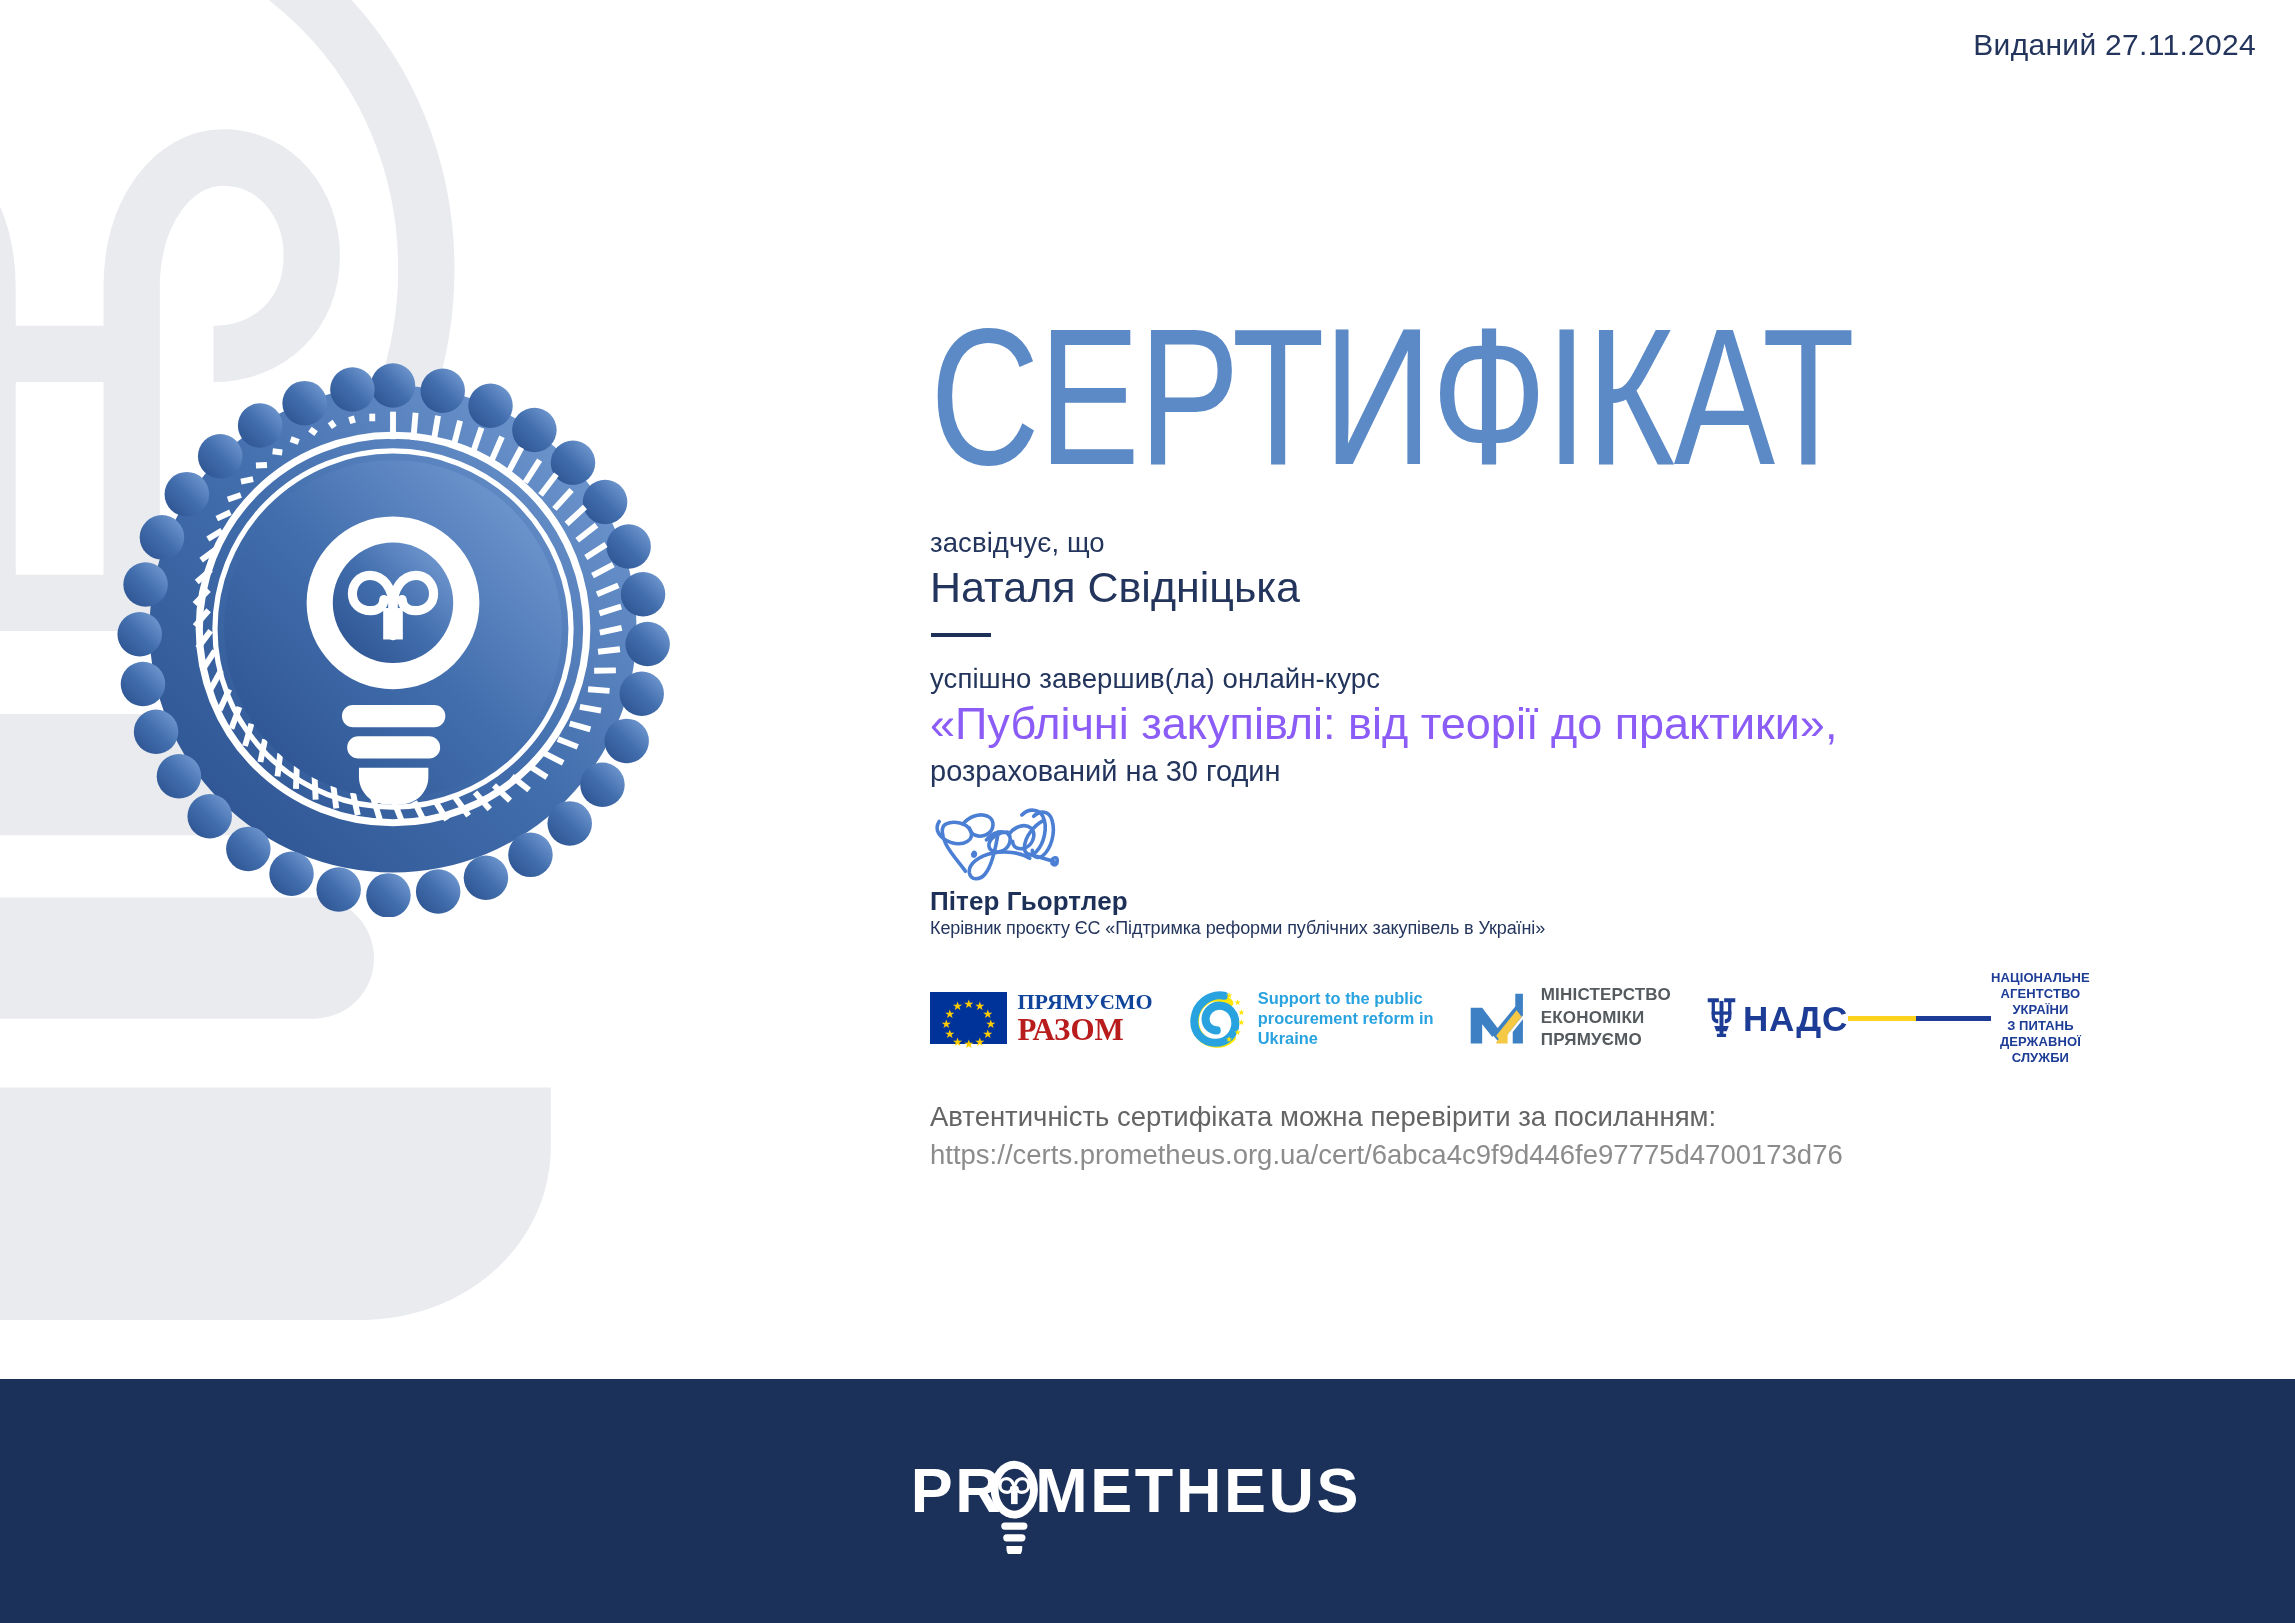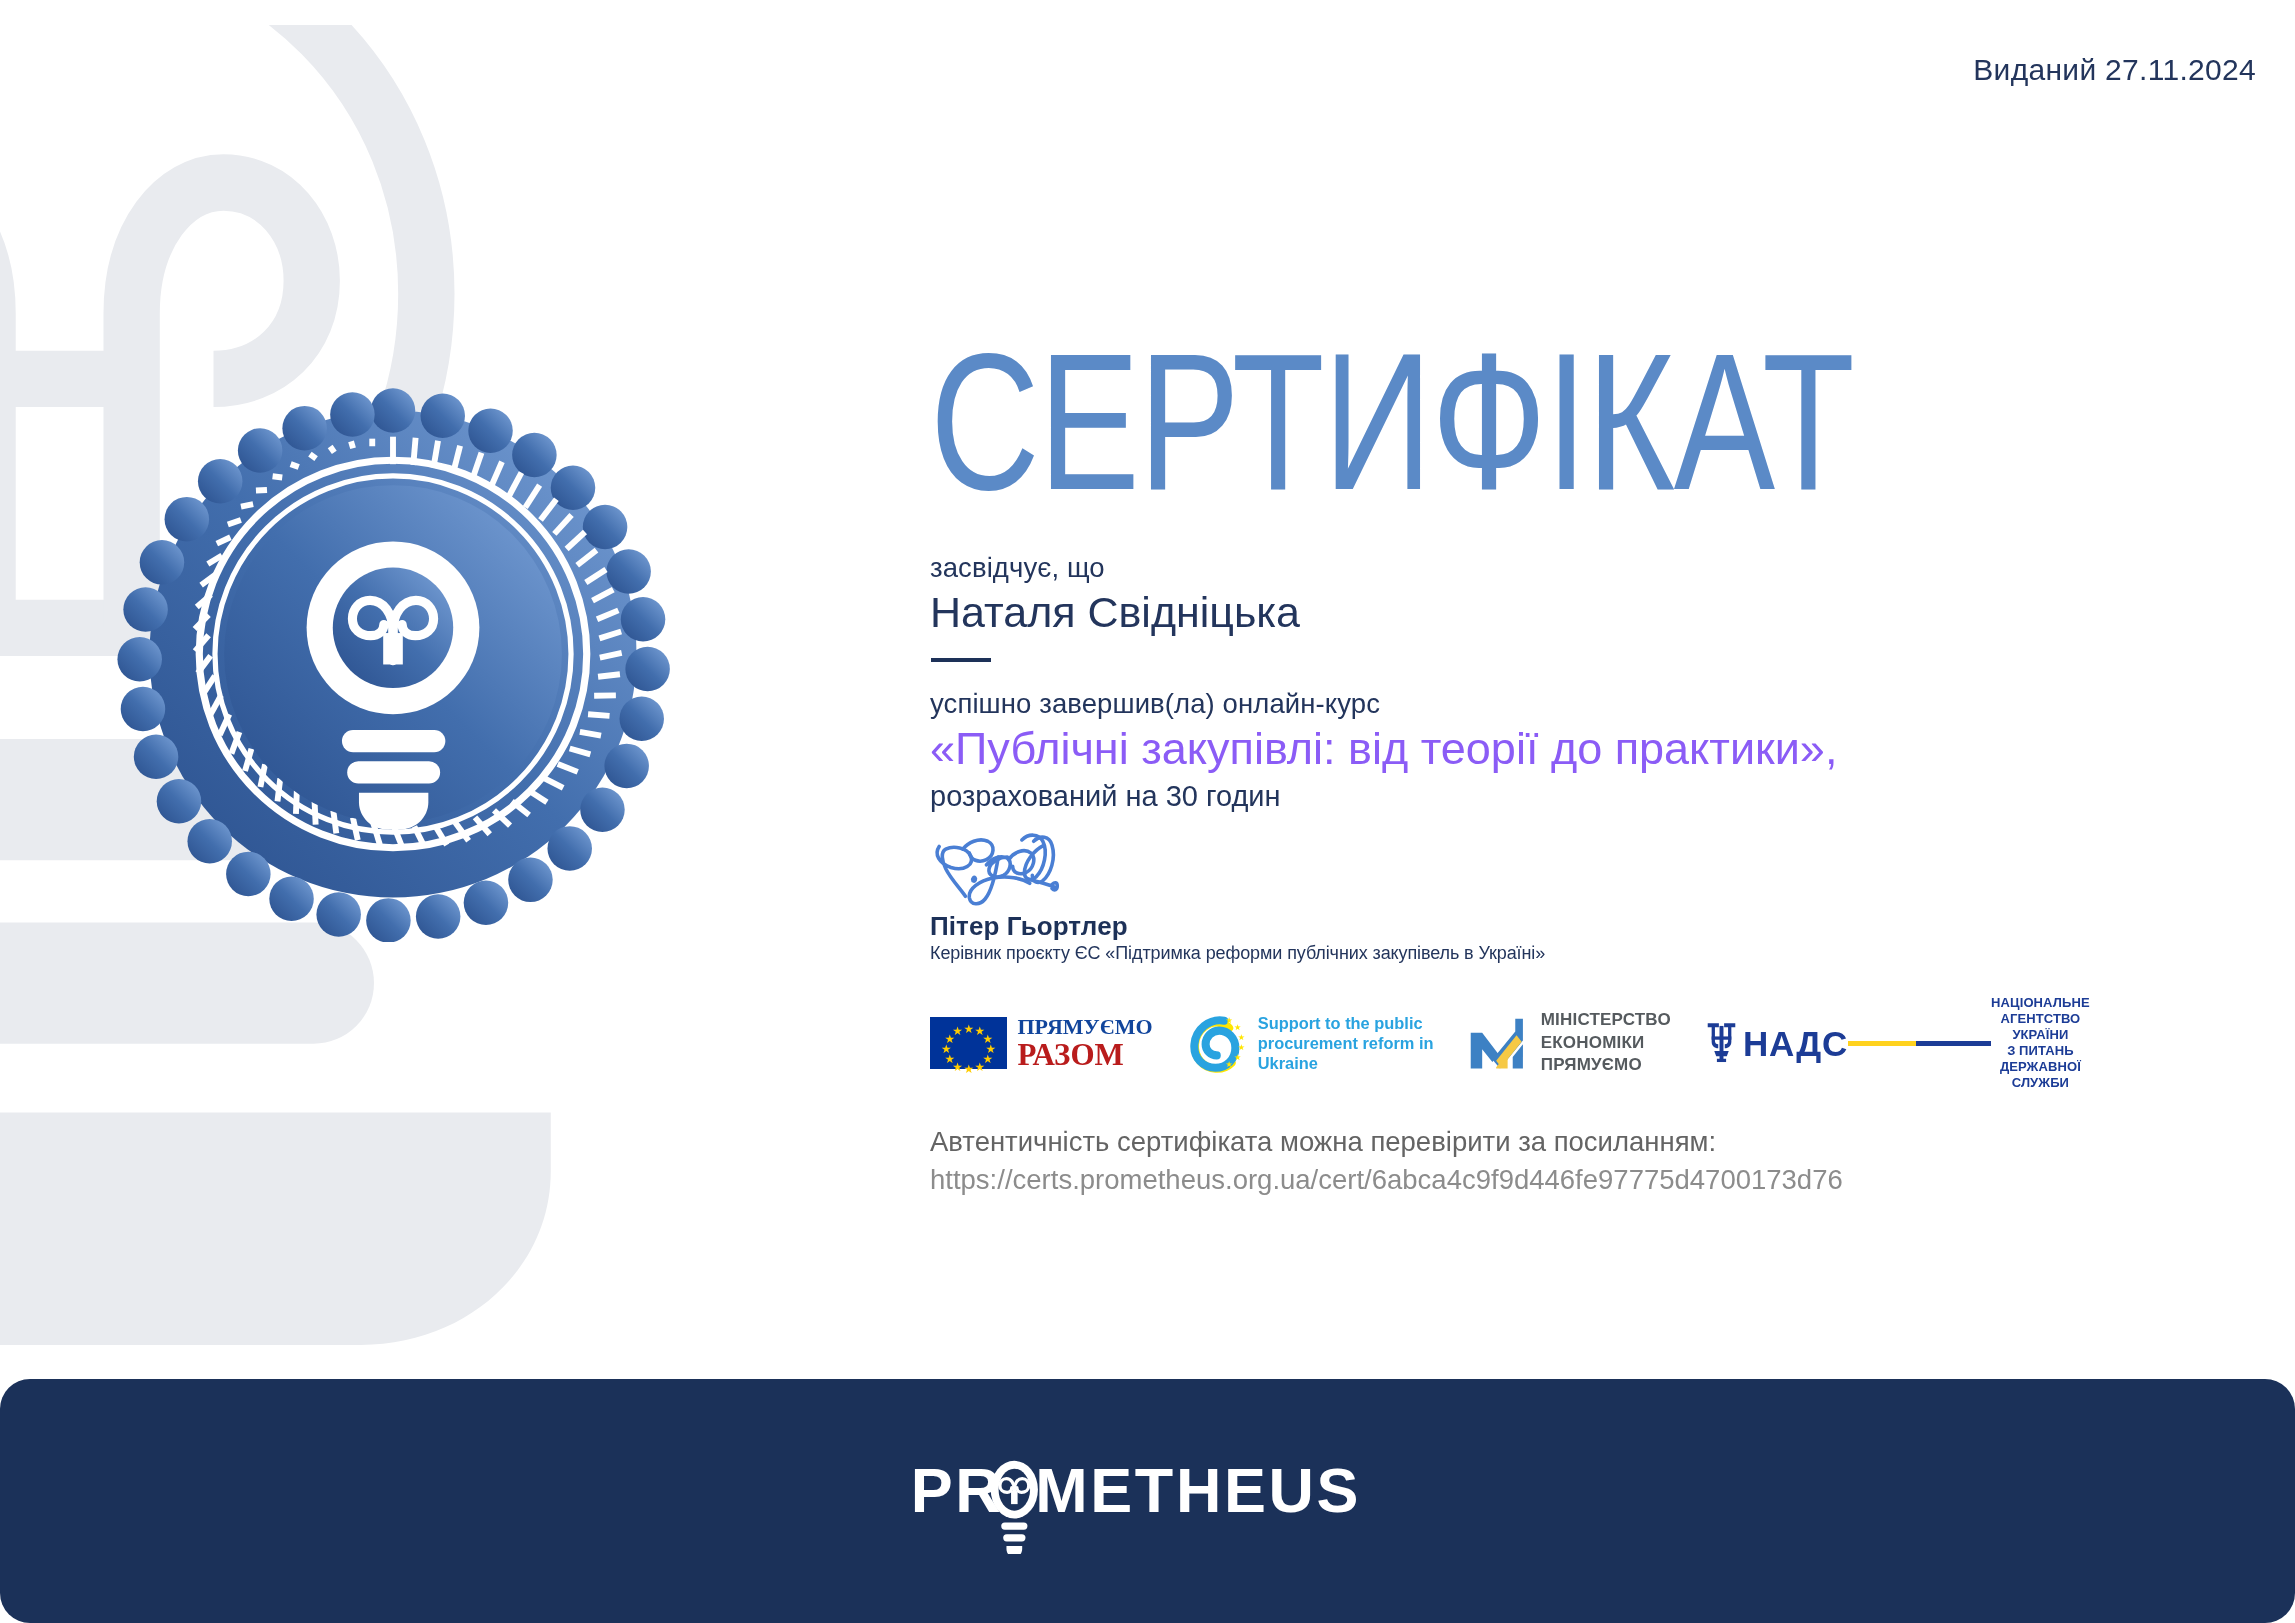--- a/index.html
+++ b/index.html
@@ -1,21 +1,21 @@
 <!DOCTYPE html>
 <html style="font-size:10.5px"><head>
 <meta charset="utf-8">
 <style>
   html,body{margin:0;padding:0;background:#fff;}
   body{
     font-family:"Liberation Sans", sans-serif;
     width:2295px;height:1623px;position:relative;overflow:hidden;
     -webkit-font-smoothing:antialiased;
   }
-  .page{position:absolute;inset:0;background:#ffffff;overflow:hidden;margin-top:25px;}
+  .page{position:absolute;inset:0;background:#ffffff;overflow:hidden;}
 
   
   .watermark{position:absolute;left:-111px;top:-39px;width:983px;height:1408px;
     color:#e9ebef;pointer-events:none;}
   .watermark svg{width:100%;height:100%;display:block;}
 
   
   .issue-date{position:absolute;right:39px;top:27.5px;font-size:30px;color:#23355c;
     letter-spacing:0.3px;font-weight:400;}
 
@@ -79,21 +79,21 @@
   .nads-rule .b{flex:1.1;background:#1c3c96;}
   .nads-sub{font-size:13px;color:#1c3c96;font-weight:700;line-height:1.22;text-align:center;letter-spacing:0.1px;}
 
   
   .verify{margin-top:35px;}
   .verify .v1{font-size:27.5px;color:#646464;font-weight:400;display:block;letter-spacing:0;}
   .verify .v2{font-size:27.5px;color:#8c8c8c;font-weight:400;display:block;margin-top:6.6px;letter-spacing:0;}
 
   
   .footer{position:absolute;left:0;right:0;bottom:0;height:244px;background:#1b3159;
-    display:flex;align-items:center;justify-content:center;border-radius:30px;}
+    display:flex;align-items:center;justify-content:center;}
   .brand{width:498px;height:105px;}
   .brand svg{width:100%;height:100%;display:block;}
 </style>
 </head>
 <body>
 
 <div class="page">
 
   <div class="watermark">
     <svg viewBox="0 0 1500 2150" xmlns="http://www.w3.org/2000/svg" fill="none">

